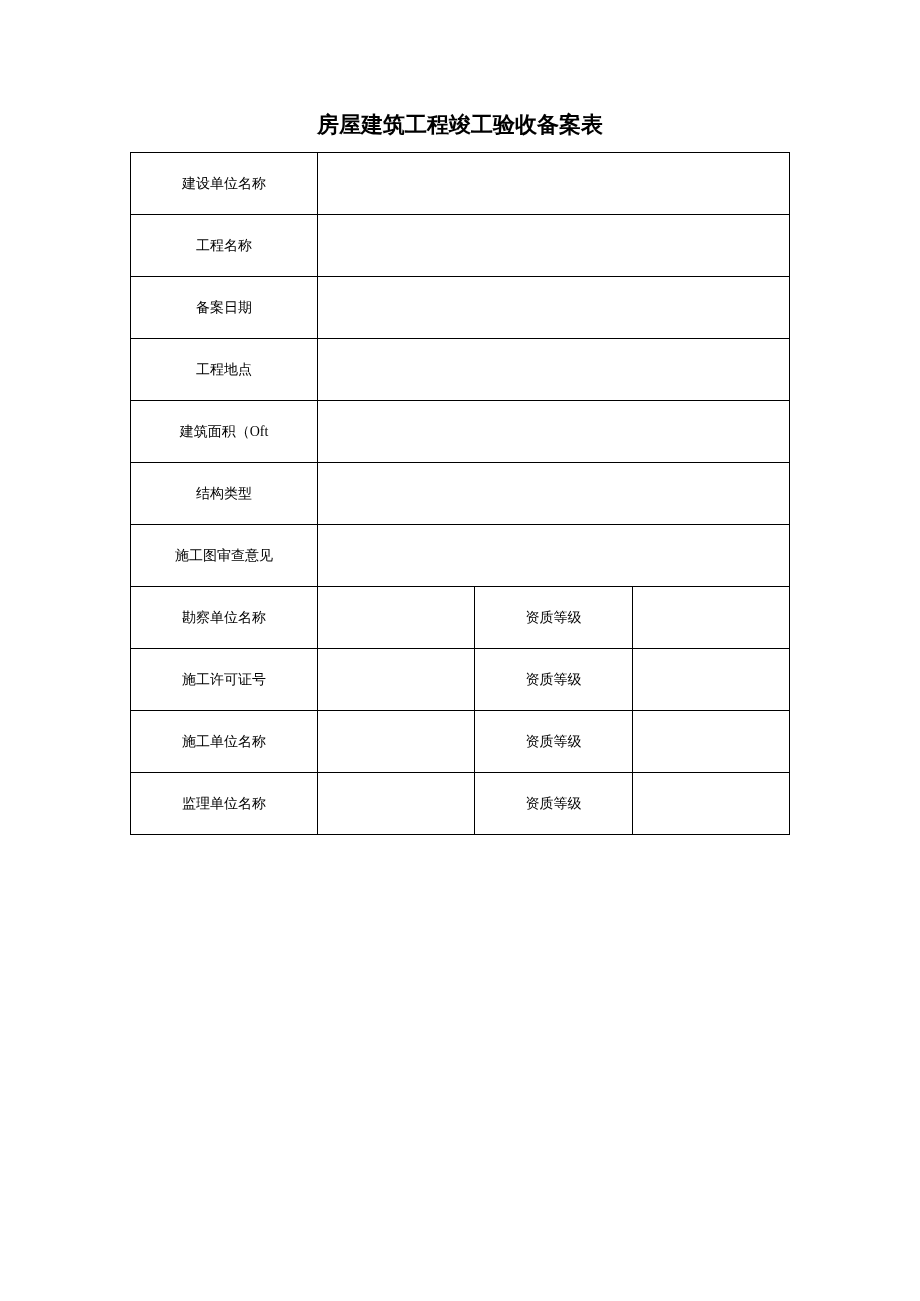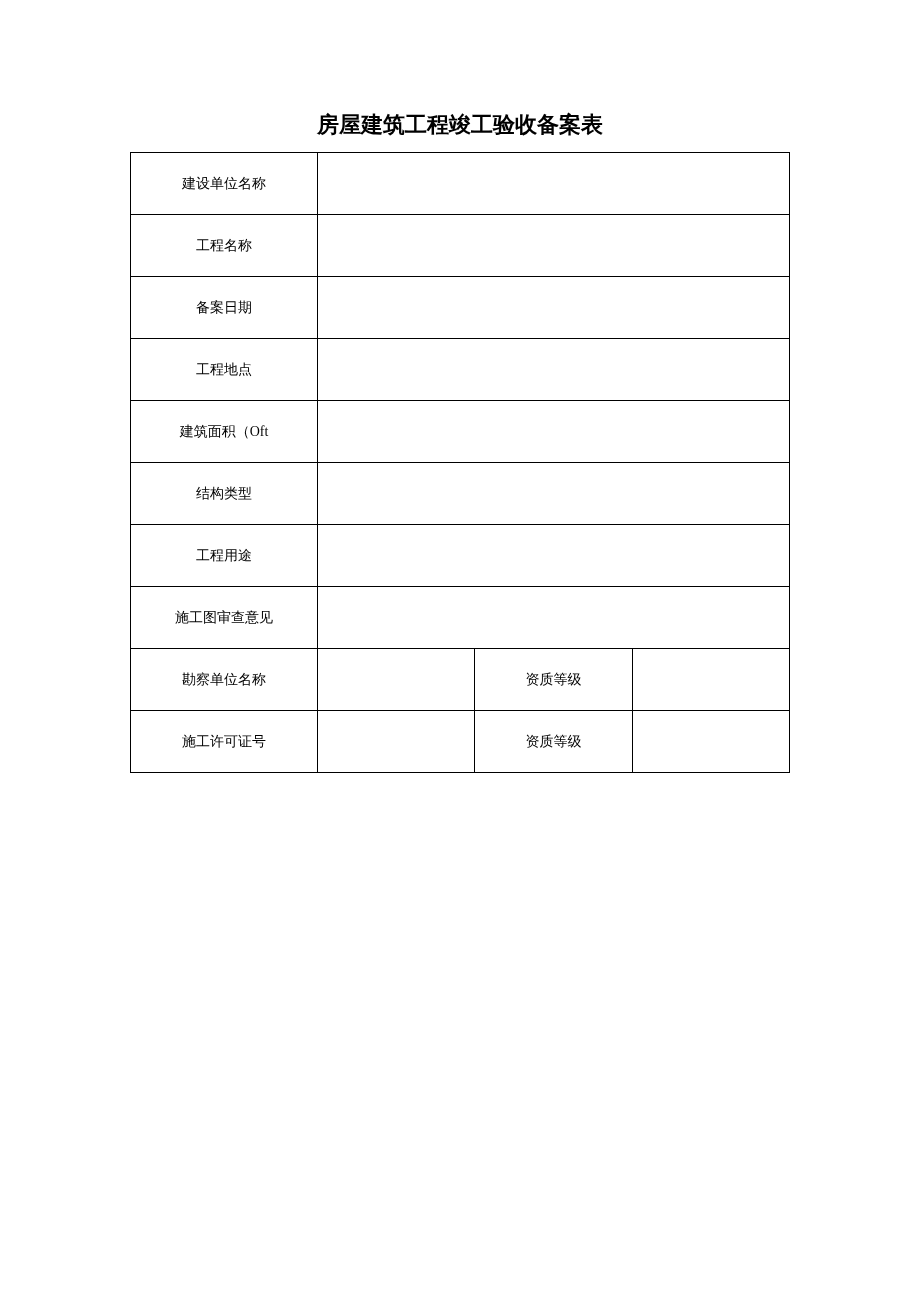--- a/index.html
+++ b/index.html
@@ -76,33 +76,41 @@
     </tr>
     <tr>
       <td class="label-cell">建筑面积（Oft</td>
       <td class="value-cell" colspan="3"></td>
     </tr>
     <tr>
       <td class="label-cell">结构类型</td>
       <td class="value-cell" colspan="3"></td>
     </tr>
     <tr>
-      <td class="label-cell">工程用途</td>
-      <td class="value-cell" colspan="3"></td>
-    </tr>
-    <tr>
       <td class="label-cell">施工图审查意见</td>
       <td class="value-cell" colspan="3"></td>
     </tr>
     <tr>
       <td class="label-cell">勘察单位名称</td>
       <td class="mid-value-cell"></td>
       <td class="sub-label-cell">资质等级</td>
       <td class="end-value-cell"></td>
     </tr>
     <tr>
       <td class="label-cell">施工许可证号</td>
       <td class="mid-value-cell"></td>
       <td class="sub-label-cell">资质等级</td>
       <td class="end-value-cell"></td>
     </tr>
+    <tr>
+      <td class="label-cell">施工单位名称</td>
+      <td class="mid-value-cell"></td>
+      <td class="sub-label-cell">资质等级</td>
+      <td class="end-value-cell"></td>
+    </tr>
+    <tr>
+      <td class="label-cell">监理单位名称</td>
+      <td class="mid-value-cell"></td>
+      <td class="sub-label-cell">资质等级</td>
+      <td class="end-value-cell"></td>
+    </tr>
   </tbody>
 </table>
 
 </body></html>

